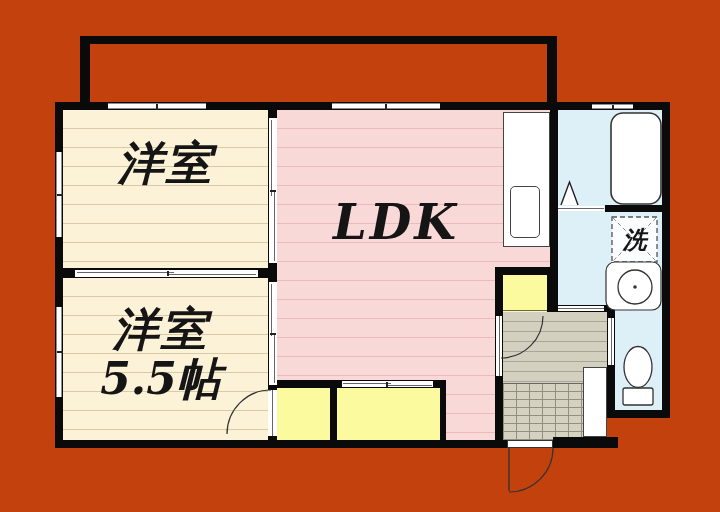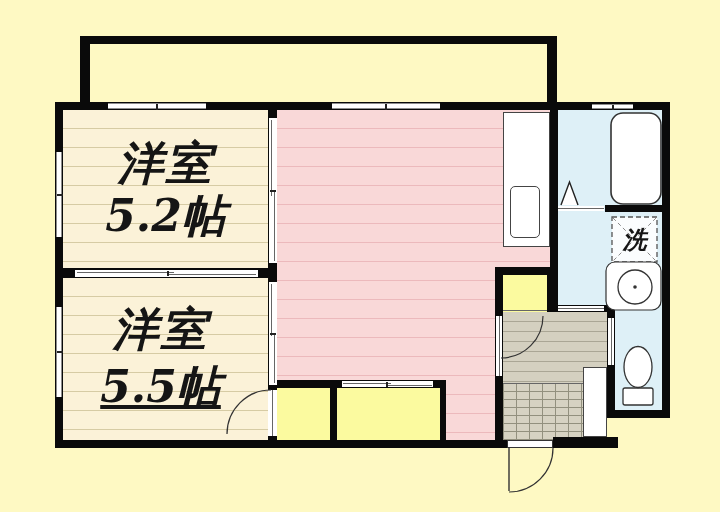--- a/index.html
+++ b/index.html
@@ -1,16 +1,16 @@
 <!DOCTYPE html>
 <html><head>
 <meta charset="utf-8">
 <style>
   html,body{margin:0;padding:0;background:#fff;}
-  #plan{position:relative;width:720px;height:512px;background:#fef9c3;overflow:hidden;
+  #plan{position:relative;width:720px;height:512px;background:#c2410c;overflow:hidden;
         font-family:"DejaVu Serif","Liberation Serif",serif;}
   
   .floor{position:absolute;z-index:1;}
   .wood-cream{background:
       repeating-linear-gradient(180deg, rgba(0,0,0,0) 0 17.6px, #d6cba4 17.6px 19px),
       #fbf2d8;}
   .wood-pink{background:
       repeating-linear-gradient(180deg, rgba(0,0,0,0) 0 17.6px, #ecb9bc 17.6px 19px),
       #f9d8d8;}
   .wet{background:#def0f7;}
@@ -173,20 +173,20 @@
       <circle cx="635" cy="287" r="1.8" fill="#333"></circle>
     </g>
 
     <g>
       <rect x="623" y="388" width="30" height="17" rx="2" fill="#ffffff" stroke="#333" stroke-width="1.3"></rect>
       <ellipse cx="638" cy="367" rx="14" ry="20.5" fill="#ffffff" stroke="#333" stroke-width="1.3"></ellipse>
     </g>
   </svg>
 
   <div class="lbl room-name" style="left:63px;top:136px;width:205px;height:56px;">洋室</div>
-  <div class="lbl room-area" style="left:63px;top:190px;width:205px;height:52px;">5.2帖</div>
 
   <div class="lbl room-name" style="left:58px;top:301px;width:205px;height:58px;">洋室</div>
-  <div class="lbl room-area" style="left:58px;top:360px;width:205px;height:54px;text-decoration:underline;">5.5帖</div>
+  <div class="lbl room-area" style="left:58px;top:352px;width:205px;height:54px;">5.5帖</div>
 
+  <div class="lbl ldk-name" style="left:277px;top:196px;width:238px;height:52px;">LDK</div>
 
   <div class="lbl wash-lbl" style="left:612px;top:217px;width:45px;height:45px;">洗</div>
 </div>
 
 </body></html>

